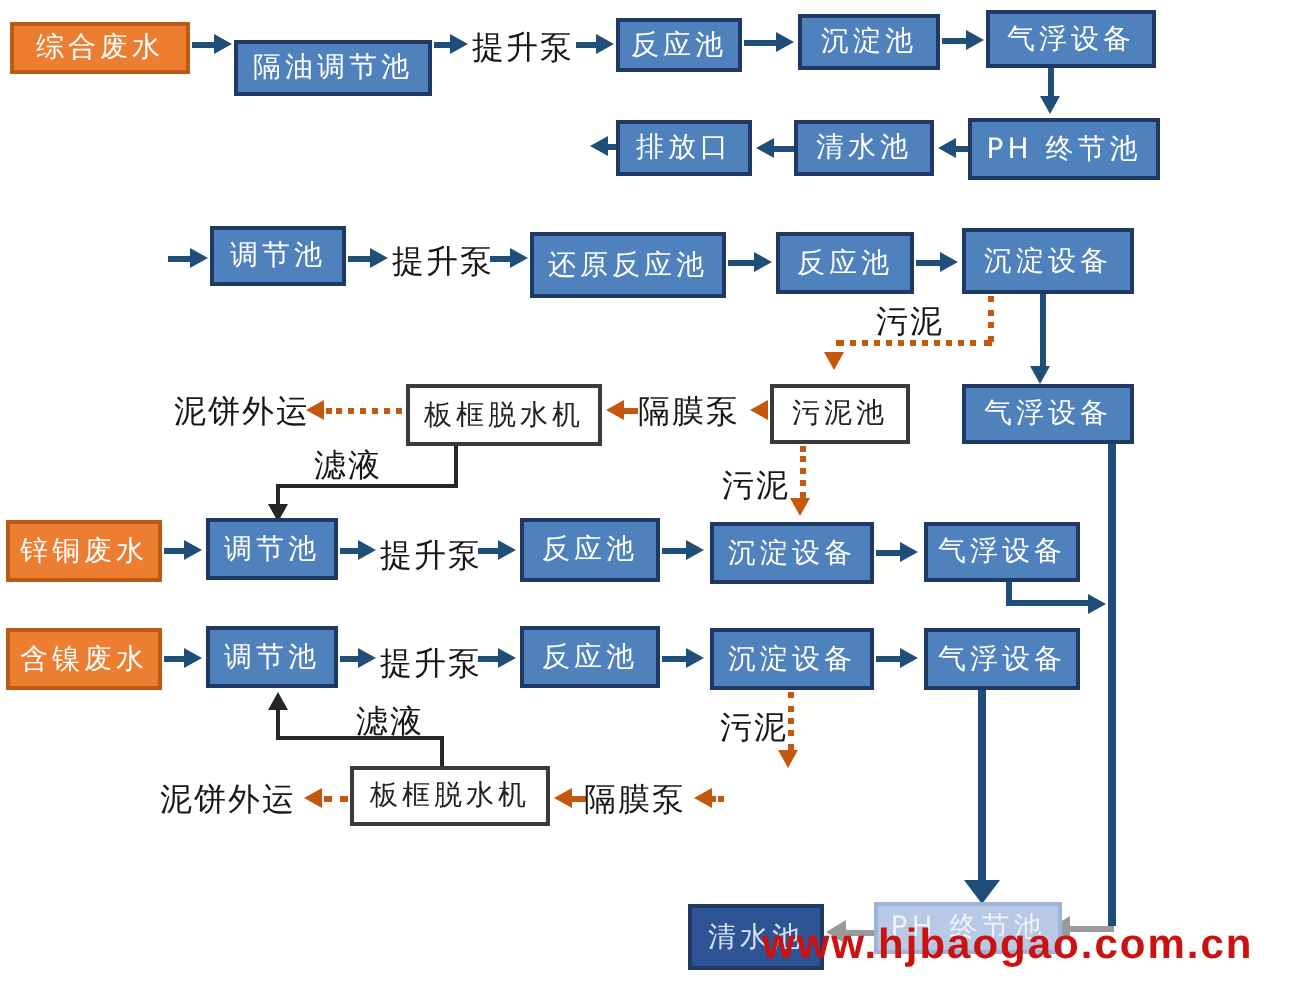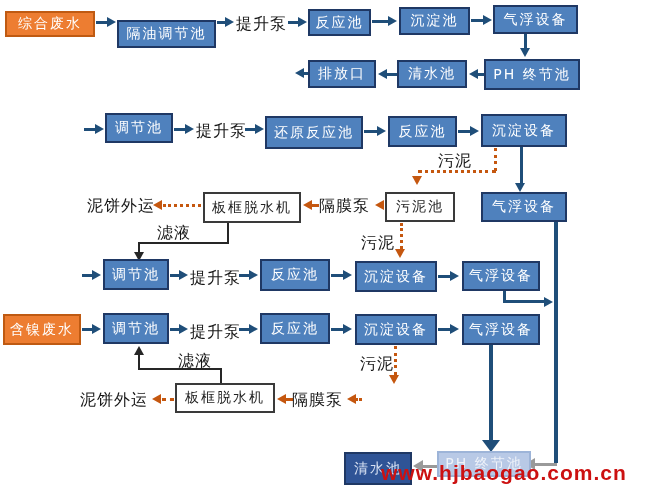--- a/index.html
+++ b/index.html
@@ -148,20 +148,23 @@
   <div class="dv" style="left:400px;top:223px;height:26px;"></div>
   <div class="tri otri-d" style="left:395px;top:249px;"></div>
   <div class="lbl" style="left:361px;top:233px;">污泥</div>
 
   <div class="bv" style="left:227px;top:223px;height:20px;"></div>
   <div class="bh" style="left:138px;top:242px;width:91px;"></div>
   <div class="bv" style="left:138px;top:242px;height:11px;"></div>
   <div class="tri btri-d" style="left:134px;top:252px;"></div>
   <div class="lbl" style="left:157px;top:223px;">滤液</div>
 
+  <div class="box orange" style="left:3px;top:260px;width:78px;height:31px;">
+      <span>锌铜废水</span>
+    </div>
   <div class="hl" style="left:82px;top:274px;width:11px;"></div>
   <div class="tri tri-r" style="left:92px;top:270px;"></div>
   <div class="box blue" style="left:103px;top:259px;width:66px;height:31px;">
       <span>调节池</span>
     </div>
   <div class="hl" style="left:170px;top:274px;width:10px;"></div>
   <div class="tri tri-r" style="left:179px;top:270px;"></div>
   <div class="lbl" style="left:190px;top:268px;">提升泵</div>
   <div class="hl" style="left:239px;top:274px;width:11px;"></div>
   <div class="tri tri-r" style="left:249px;top:270px;"></div>

